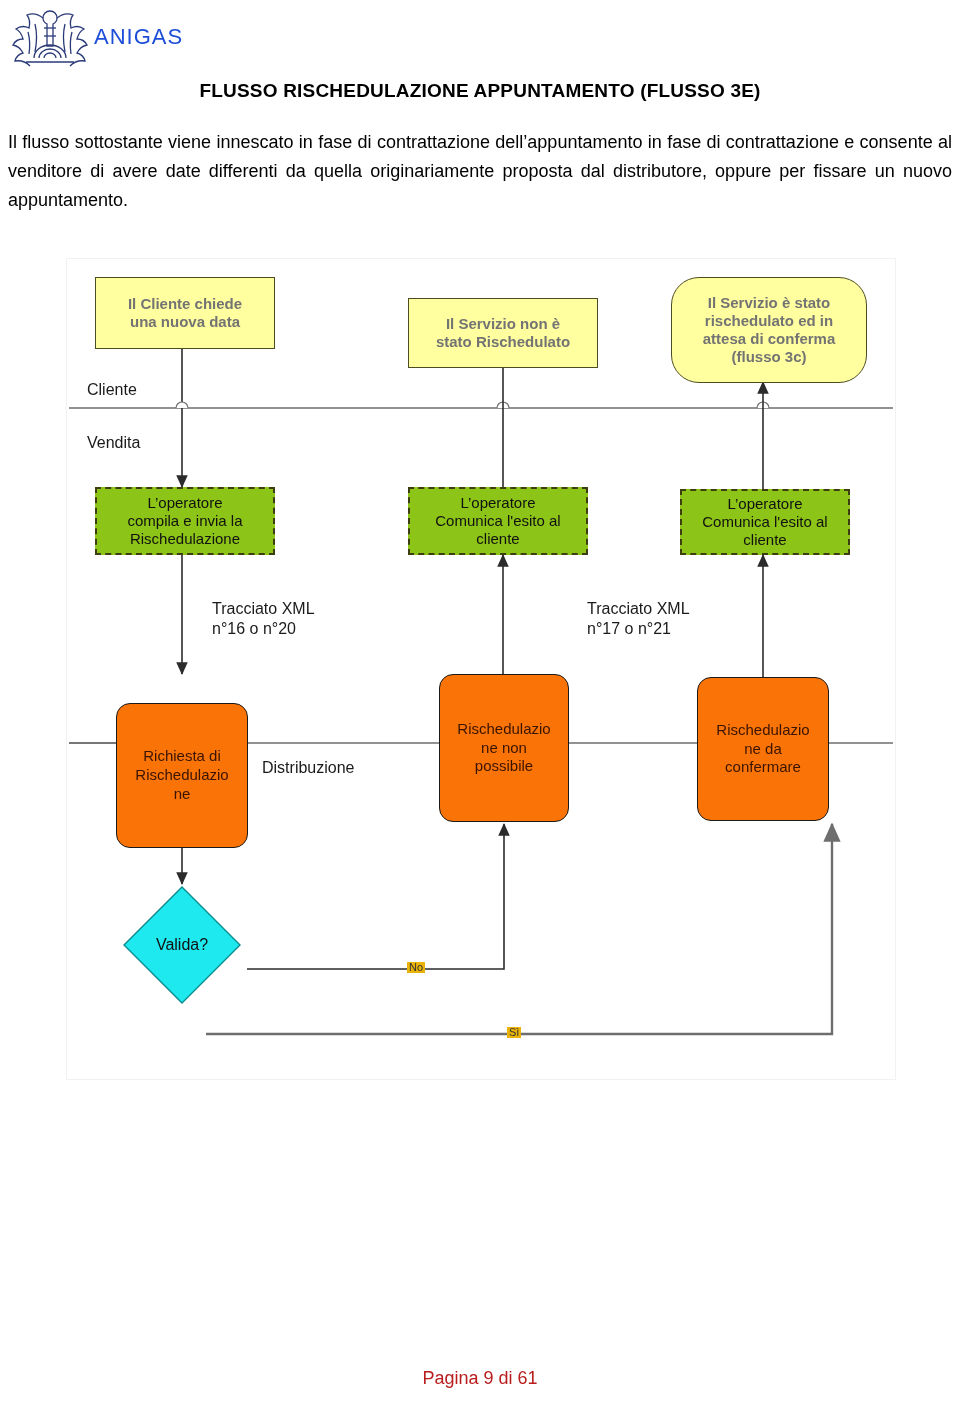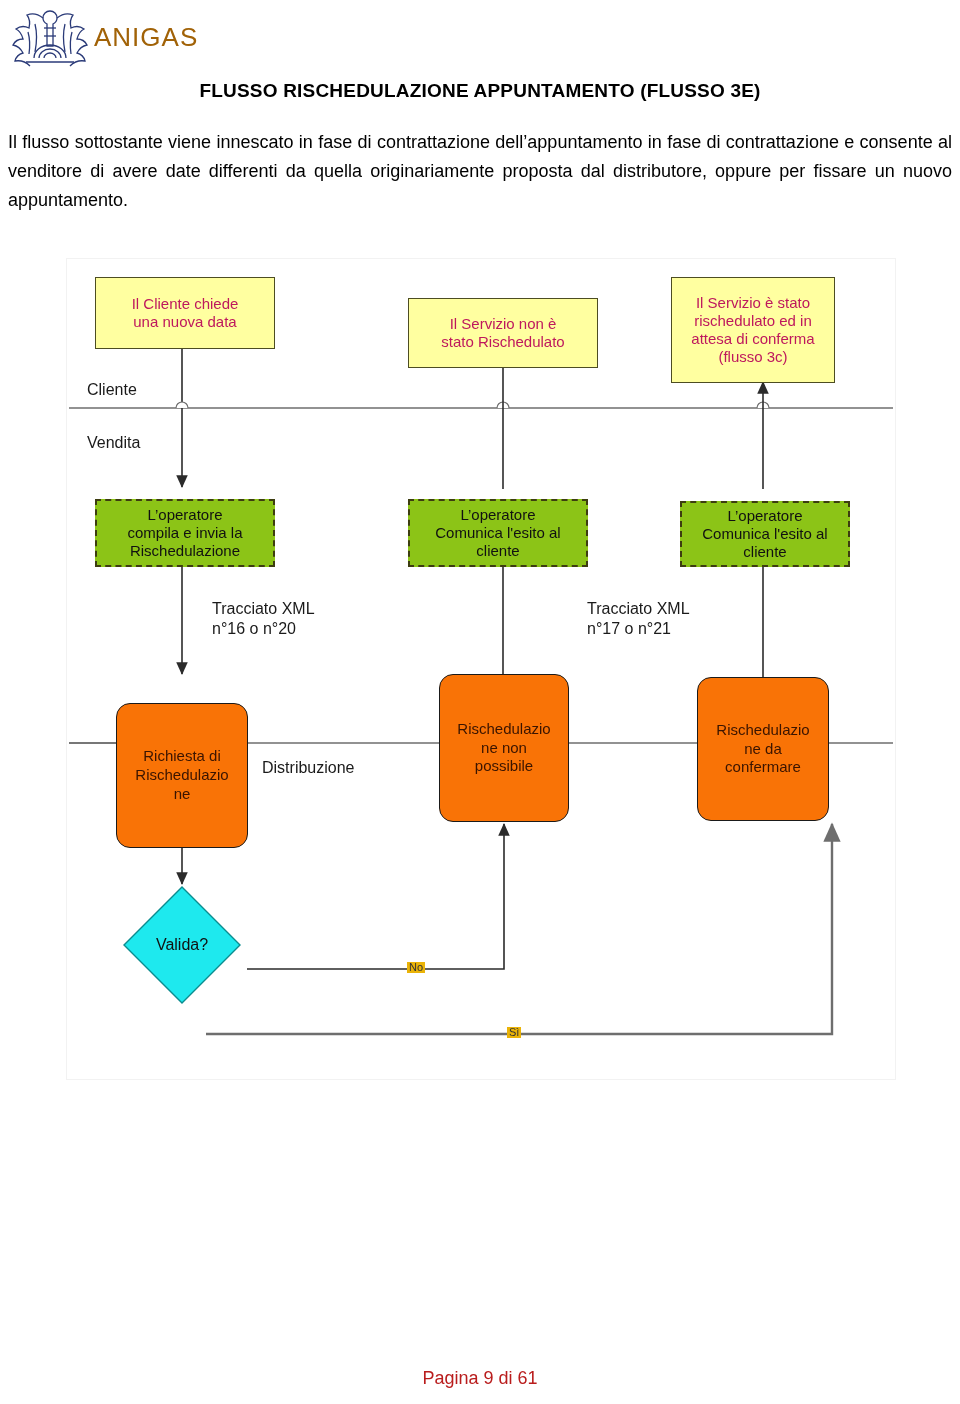--- a/index.html
+++ b/index.html
@@ -21,23 +21,23 @@
     position: absolute;
     left: 8px;
     top: 6px;
     display: flex;
     align-items: center;
     gap: 2px;
   }
   .logo-mark { display: block; }
   .logo-text {
     font-family: "Liberation Sans", sans-serif;
-    font-size: 26px;
+    font-size: 22px;
     letter-spacing: 1px;
-    color: #a16207;
+    color: #1d4ed8;
     line-height: 1;
     padding-bottom: 2px;
   }
 
   
   .doc-title {
     position: absolute;
     left: 0;
     top: 80px;
     width: 960px;
@@ -79,33 +79,33 @@
     border: 1.5px solid #4d4d22;
     box-sizing: border-box;
     display: flex;
     align-items: center;
     justify-content: center;
   }
   .note-box .txt {
     font-size: 15px;
     line-height: 1.2;
     text-align: center;
-    color: #be185d;
+    color: #737373;
+    font-weight: bold;
   }
 
   
   .task-box {
     position: absolute;
     background: #8cc417;
     border: 2.5px dashed #3d3d10;
     box-sizing: border-box;
     display: flex;
     align-items: center;
     justify-content: center;
-    margin-top: 12px;
   }
   .task-box .txt {
     font-size: 15px;
     line-height: 1.2;
     text-align: center;
     color: #111111;
   }
 
   
   .proc-box {
@@ -249,21 +249,21 @@
   <div class="note-box" style="left:28px; top:18px; width:180px; height:72px;">
     <span class="txt" style="white-space:pre-line;">Il Cliente chiede
 una nuova data</span>
   </div>
 
   <div class="note-box" style="left:341px; top:18px; width:190px; height:70px;margin-top:21px;">
     <span class="txt" style="white-space:pre-line;">Il Servizio non è
 stato Rischedulato</span>
   </div>
 
-  <div class="note-box" style="left:604px; top:18px; width:164px; height:106px;">
+  <div class="note-box" style="left:604px; top:18px; width:196px; height:106px;border-radius:28px;">
     <span class="txt" style="white-space:pre-line;">Il Servizio è stato
 rischedulato ed in
 attesa di conferma
 (flusso 3c)</span>
   </div>
 
   <div class="task-box" style="left:28px; top:228px; width:180px; height:68px;">
     <span class="txt" style="white-space:pre-line;">L’operatore
 compila e invia la
 Rischedulazione</span>

